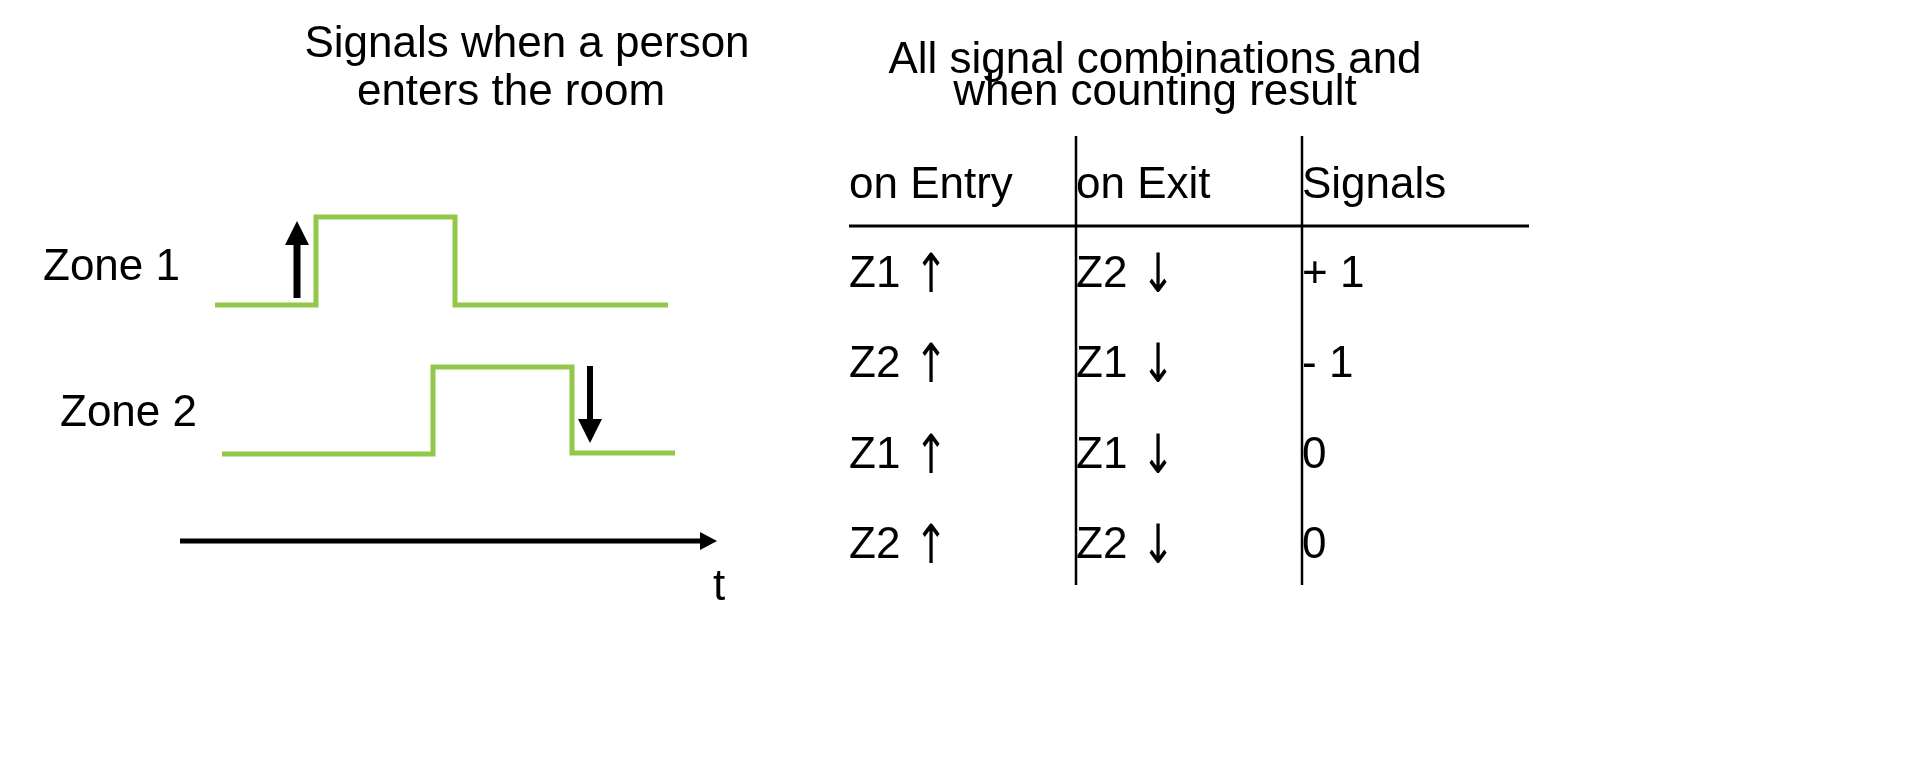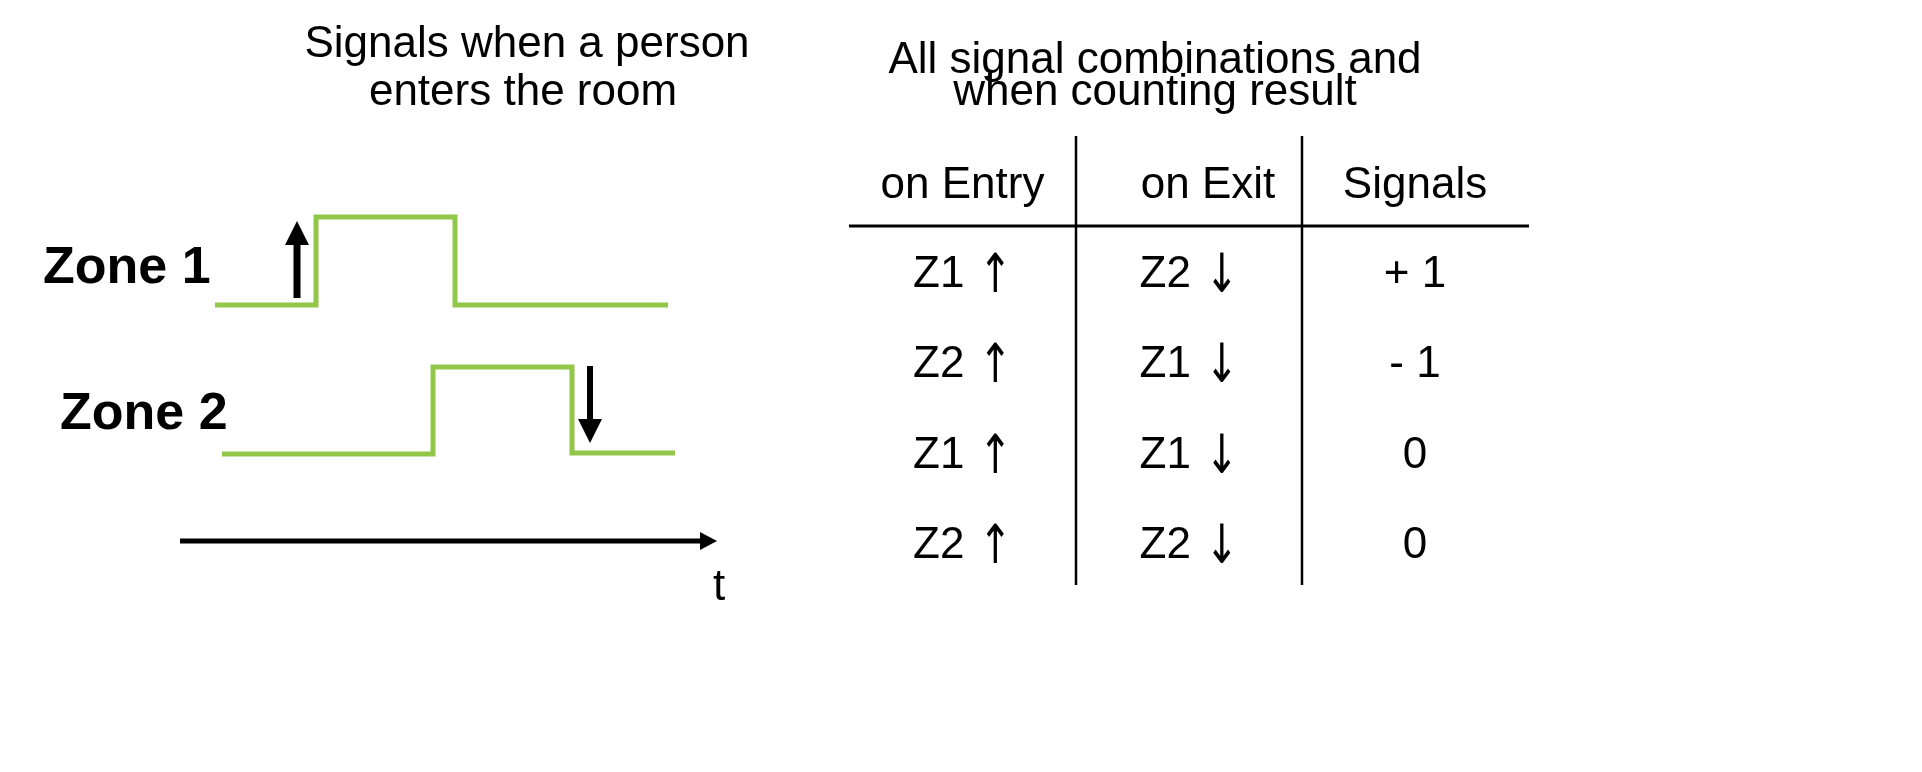--- a/index.html
+++ b/index.html
@@ -1,29 +1,29 @@
 <!DOCTYPE html>
 <html><head>
 <meta charset="utf-8">
 <style>
   html, body { margin: 0; padding: 0; background: #ffffff; }
   body { width: 1922px; height: 772px; position: relative; overflow: hidden;
          font-family: "Liberation Sans", sans-serif; color: #000; }
   .title { position: absolute; text-align: center; font-size: 44px; line-height: 60px; white-space: nowrap; }
-  .zone-label { position: absolute; font-size: 52px; line-height: 50px; white-space: nowrap; font-weight: bold; }
+  .zone-label { position: absolute; font-size: 44px; line-height: 50px; white-space: nowrap; }
   .t-label { position: absolute; font-size: 44px; line-height: 50px; }
   svg.diagram { position: absolute; left: 0; top: 0; }
-  .cell { position: absolute; text-align: center; font-size: 44px; line-height: 50px; white-space: nowrap; }
+  .cell { position: absolute; font-size: 44px; line-height: 50px; white-space: nowrap; }
   .arrow-glyph { display: inline-block; margin-left: 14px; font-family: "DejaVu Sans", sans-serif; font-size: 40px; transform: scaleY(1.35); }
 </style>
 </head>
 <body>
 
 <div class="title" style="left:227px; width:600px; top:12px;">Signals when a person</div>
-<div class="title" style="left:223px; width:600px; top:60px;">enters the room</div>
+<div class="title" style="left:211px; width:600px; top:60px;">enters the room</div>
 
 <div class="zone-label" style="left:43px; top:240px;">Zone 1</div>
 <div class="zone-label" style="left:60px; top:386px;">Zone 2</div>
 
 <svg class="diagram" width="1922" height="772" viewBox="0 0 1922 772">
 
   <polyline points="215,305 316,305 316,217 455,217 455,305 668,305" fill="none" stroke="#92c84a" stroke-width="5" stroke-linejoin="miter"></polyline>
 
   <g>
     <line x1="297" y1="298" x2="297" y2="240" stroke="#000" stroke-width="7"></line>

